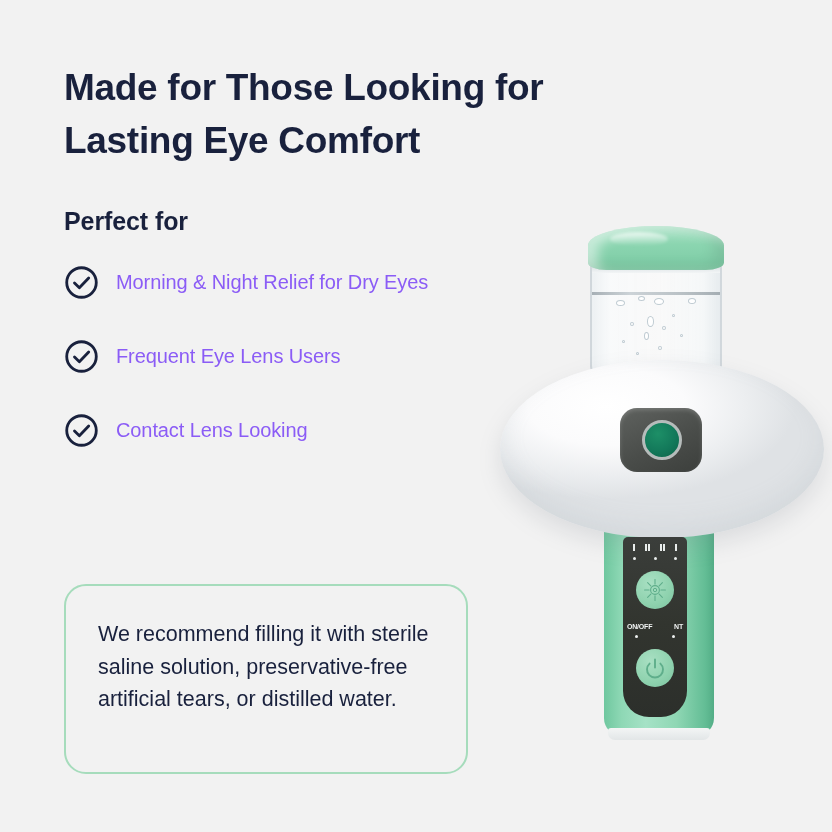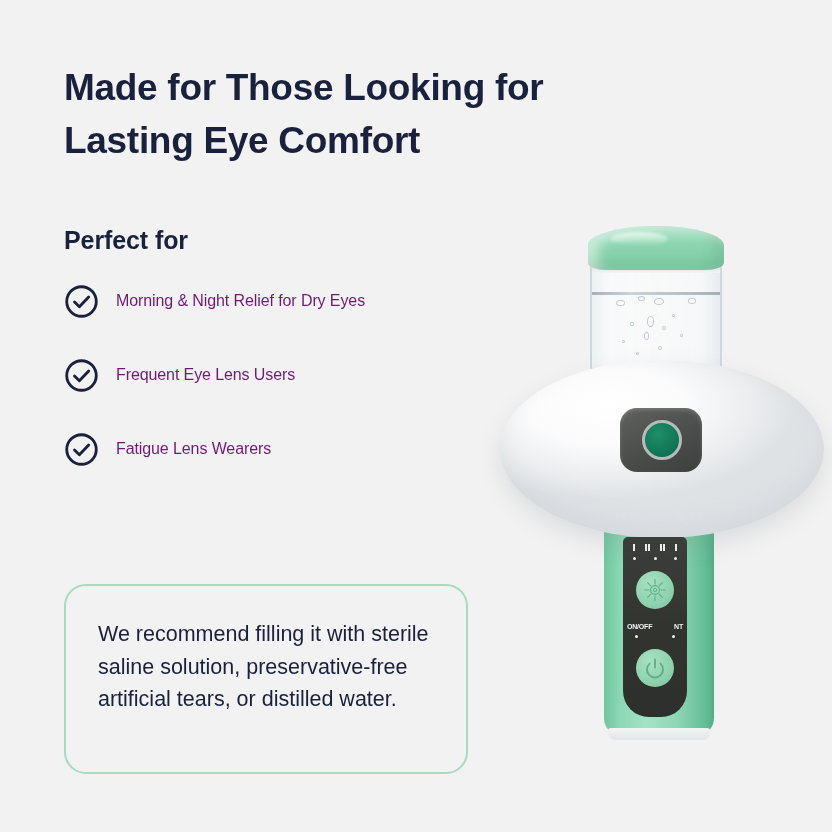--- a/index.html
+++ b/index.html
@@ -35,21 +35,21 @@
   .headline {
     font-size: 37px;
     line-height: 1.42;
     font-weight: 700;
     letter-spacing: -0.3px;
     color: #19213d;
     white-space: pre-line;
   }
 
   .subhead {
-    margin-top: 59px;
+    margin-top: 40px;
     font-size: 25px;
     font-weight: 700;
     letter-spacing: -0.1px;
     color: #19213d;
   }
 
   .benefit-list {
     margin-top: 22px;
     list-style: none;
   }
@@ -63,24 +63,24 @@
 
   .check-icon {
     flex: 0 0 auto;
     width: 35px;
     height: 35px;
     margin-right: 17px;
     display: block;
   }
 
   .benefit-label {
-    font-size: 16px;
+    font-size: 20px;
     font-weight: 400;
     letter-spacing: -0.1px;
-    color: #701a75;
+    color: #8b5cf6;
     line-height: 1;
   }
 
   
   .recommend-box {
     position: absolute;
     left: 64px;
     top: 584px;
     width: 404px;
     height: 190px;
@@ -362,21 +362,21 @@
           <path d="M10.8 18.4 L15.8 23.3 L25.4 13.3" fill="none" stroke="#19213d" stroke-width="2.9" stroke-linecap="round" stroke-linejoin="round"></path>
         </svg>
         <span class="benefit-label">Frequent Eye Lens Users</span>
       </li>
 
       <li class="benefit-item">
         <svg class="check-icon" viewBox="0 0 36 36">
           <circle cx="18" cy="18" r="15.2" fill="none" stroke="#19213d" stroke-width="2.9"></circle>
           <path d="M10.8 18.4 L15.8 23.3 L25.4 13.3" fill="none" stroke="#19213d" stroke-width="2.9" stroke-linecap="round" stroke-linejoin="round"></path>
         </svg>
-        <span class="benefit-label">Fatigue Lens Wearers</span>
+        <span class="benefit-label">Contact Lens Looking</span>
       </li>
 
 
     </ul>
   </div>
 
   <div class="recommend-box">
     <p class="recommend-text">We recommend filling it with sterile saline solution, preservative-free artificial tears, or distilled water.</p>
   </div>
 

